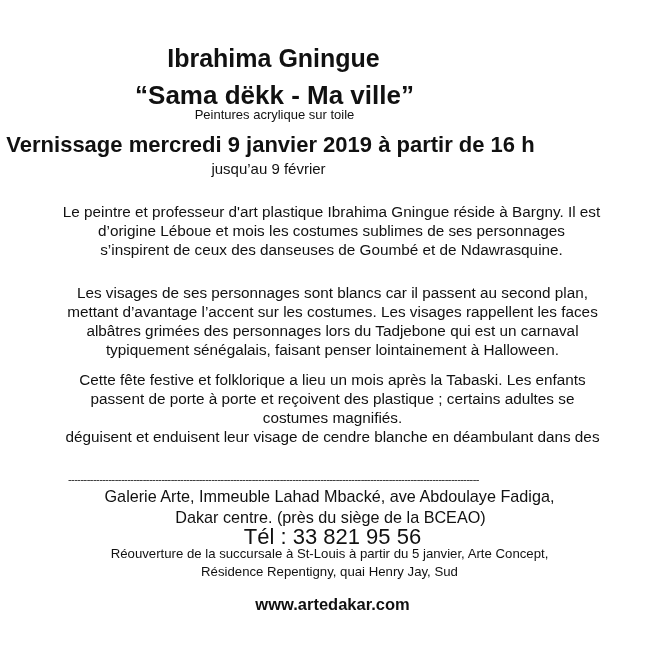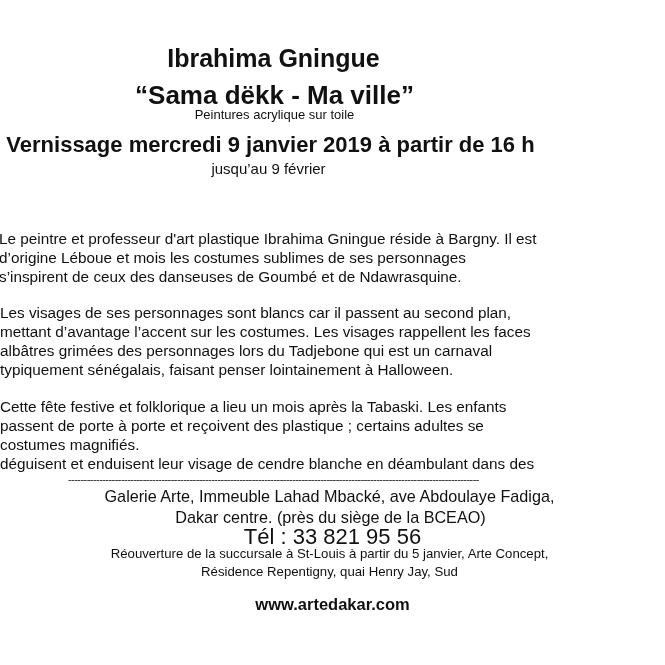--- a/index.html
+++ b/index.html
@@ -52,31 +52,30 @@
     .until {
       top: 160px;
       font-size: 15px;
       line-height: 18px;
       left: -6px;
     }
     .para {
       position: absolute;
       left: 0;
       width: 665px;
-      text-align: left;
+      text-align: center;
       font-size: 15.3px;
       line-height: 19px;
-      margin-top: 27px;
     }
     .para .pline {
       display: block;
       white-space: nowrap;
     }
     .para-1 { top: 202px; left: -1px; }
-    .para-2 { top: 276px; left: 0px; }
+    .para-2 { top: 283px; left: 0px; }
     .para-3 { top: 370px; left: 0px; }
 
     .separator {
       position: absolute;
       top: 474px;
       left: 68px;
       width: 538px;
       height: 10px;
       overflow: hidden;
       white-space: nowrap;

